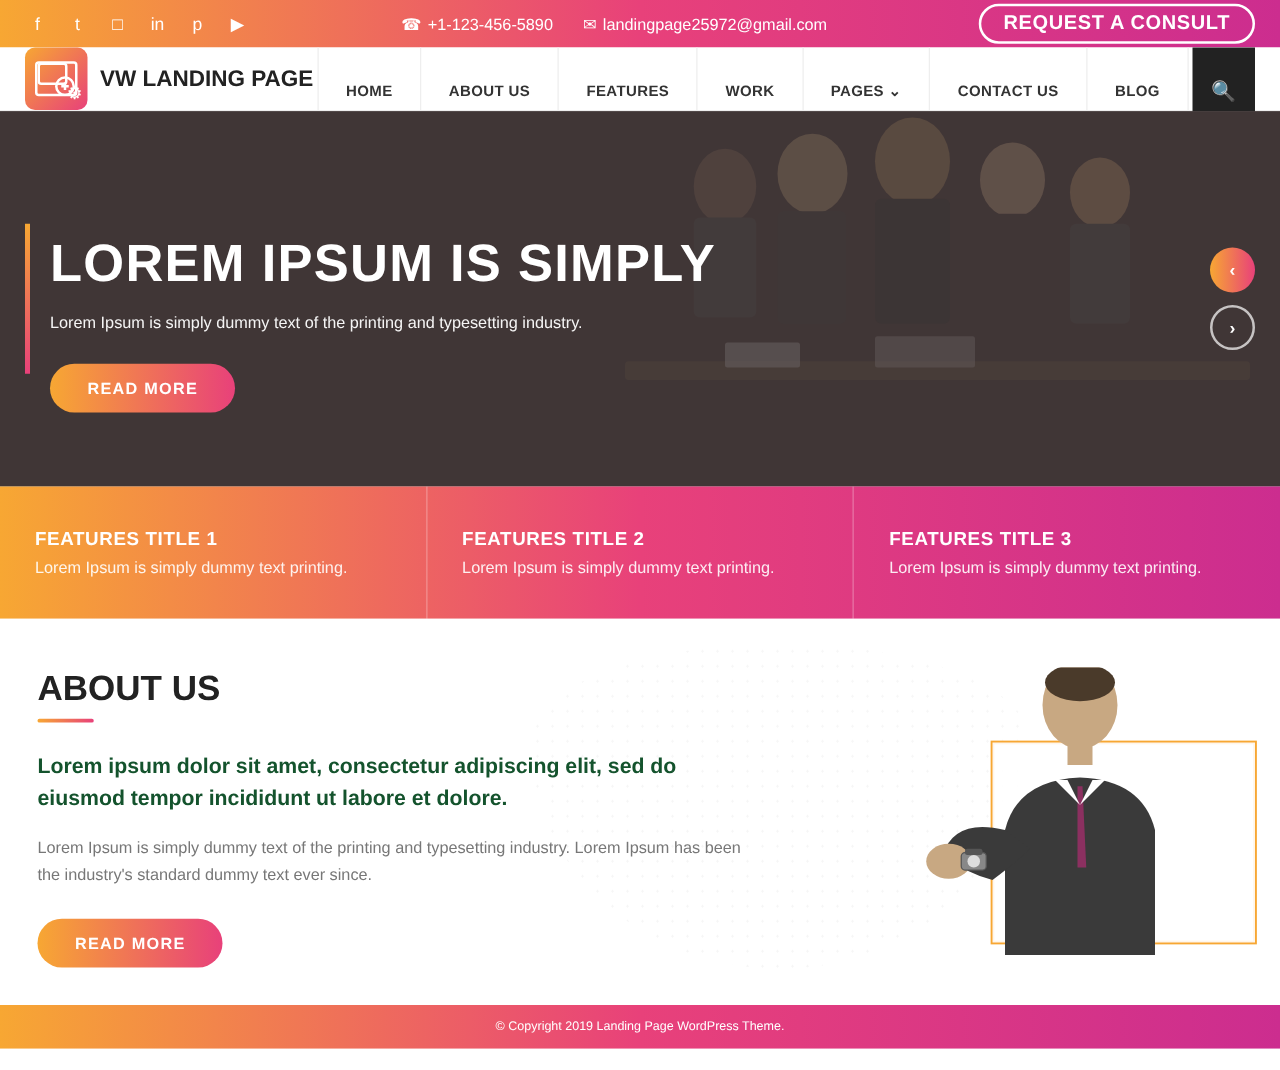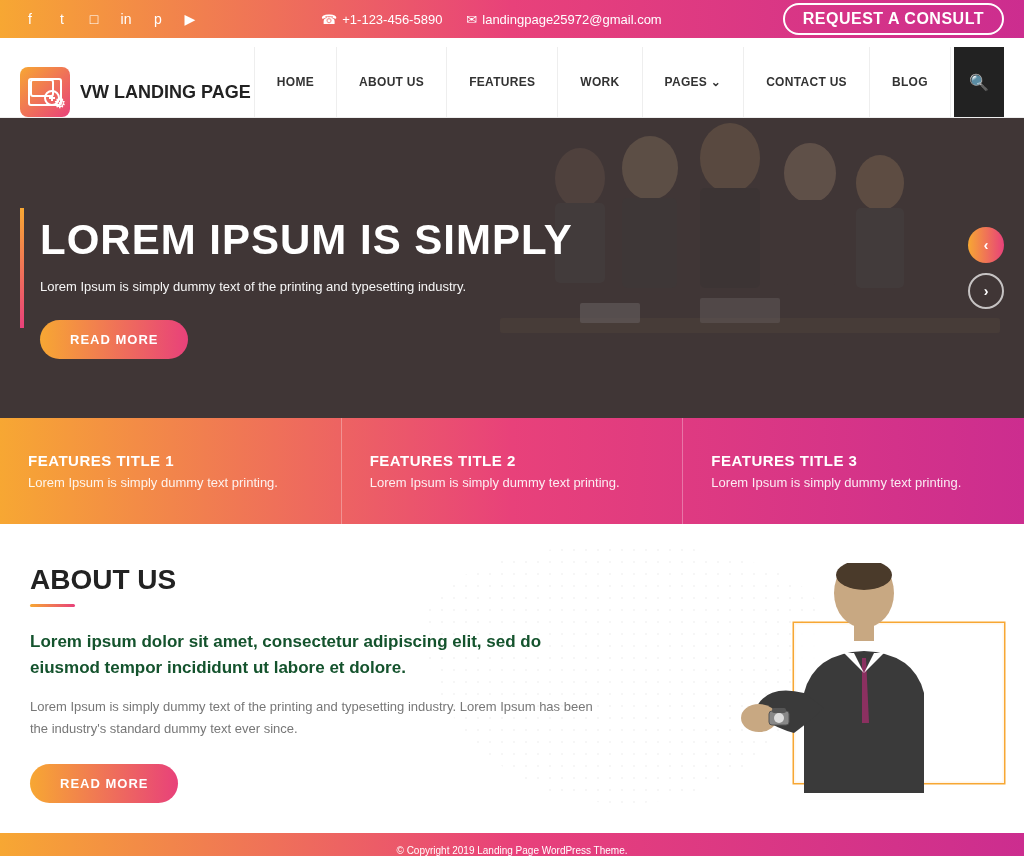--- a/index.html
+++ b/index.html
@@ -36,23 +36,23 @@
       font-size: 16px;
       font-weight: bold;
       cursor: pointer;
       letter-spacing: 0.5px;
       white-space: nowrap;
     }
 
     
     .navbar {
       display: flex;
-      align-items: flex-end;
+      align-items: flex-start;
       background: white;
-      height: 80px;
+      height: 51px;
       padding: 0 20px;
       border-bottom: 1px solid #eee;
     }
     .logo { display: flex; align-items: center; gap: 10px; min-width: 220px; }
     .logo-icon {
       width: 50px;
       height: 50px;
       background: linear-gradient(135deg, #f7a733, #e8417a);
       border-radius: 8px;
       display: flex;

